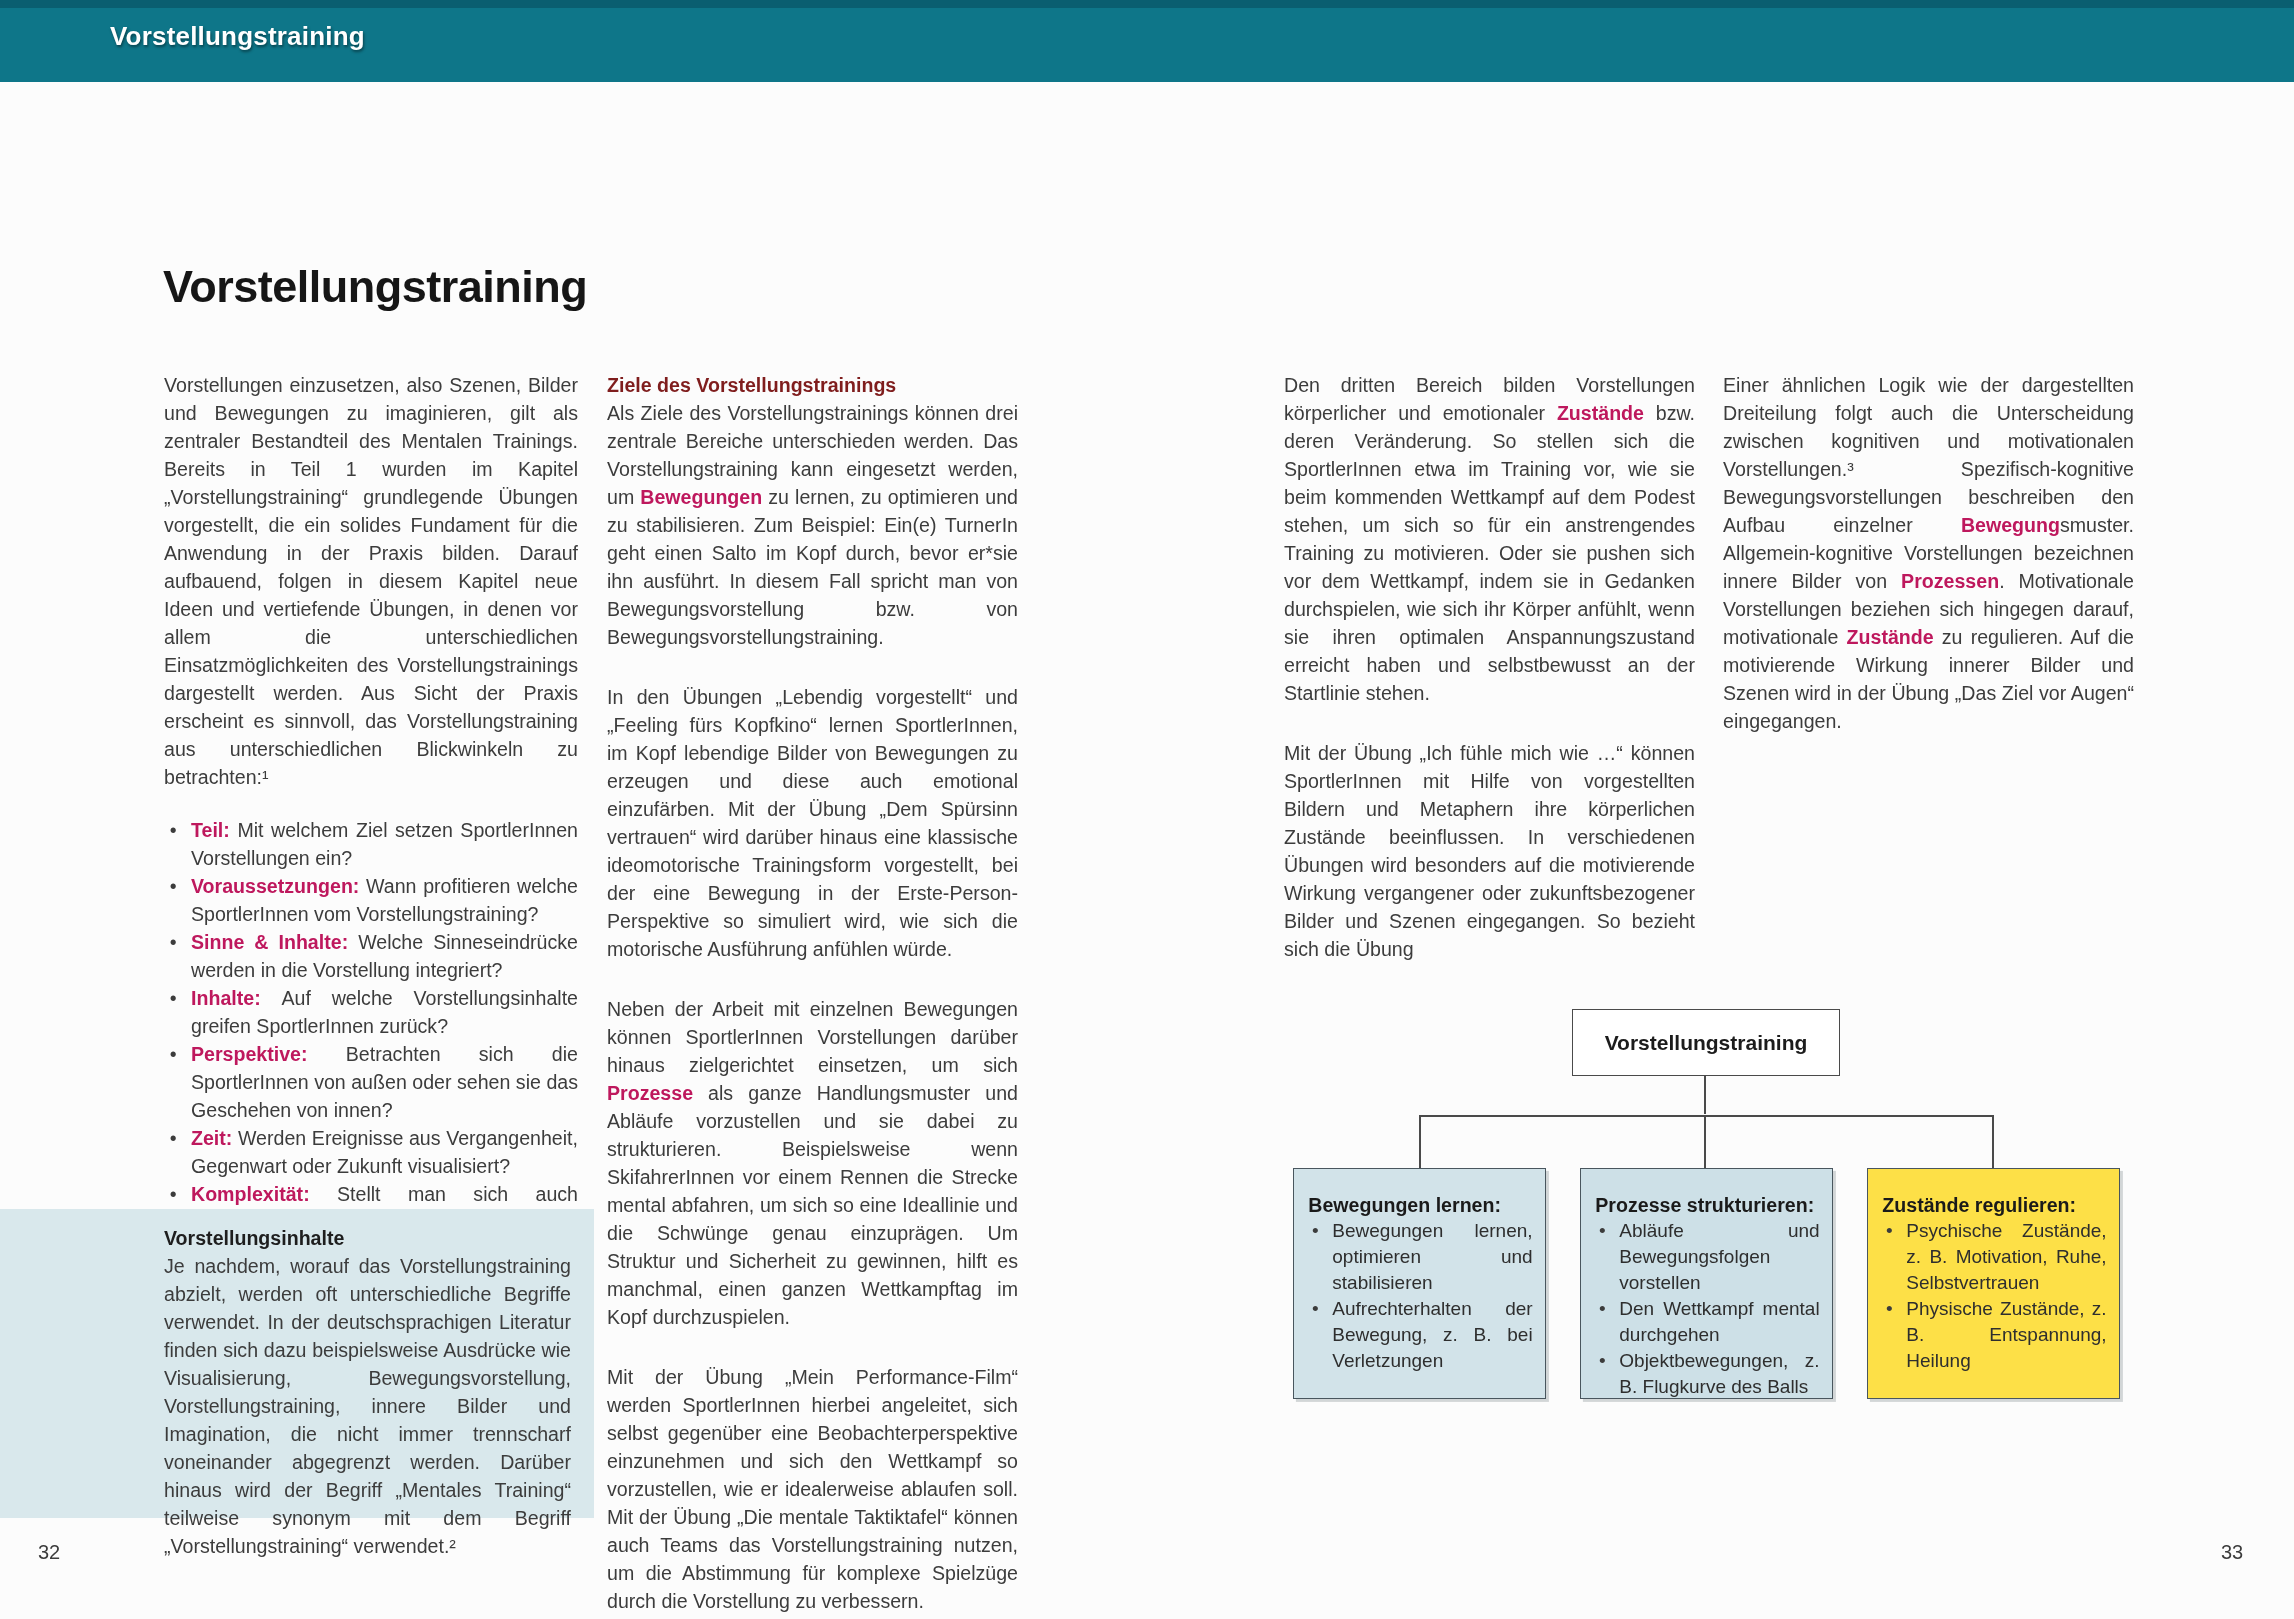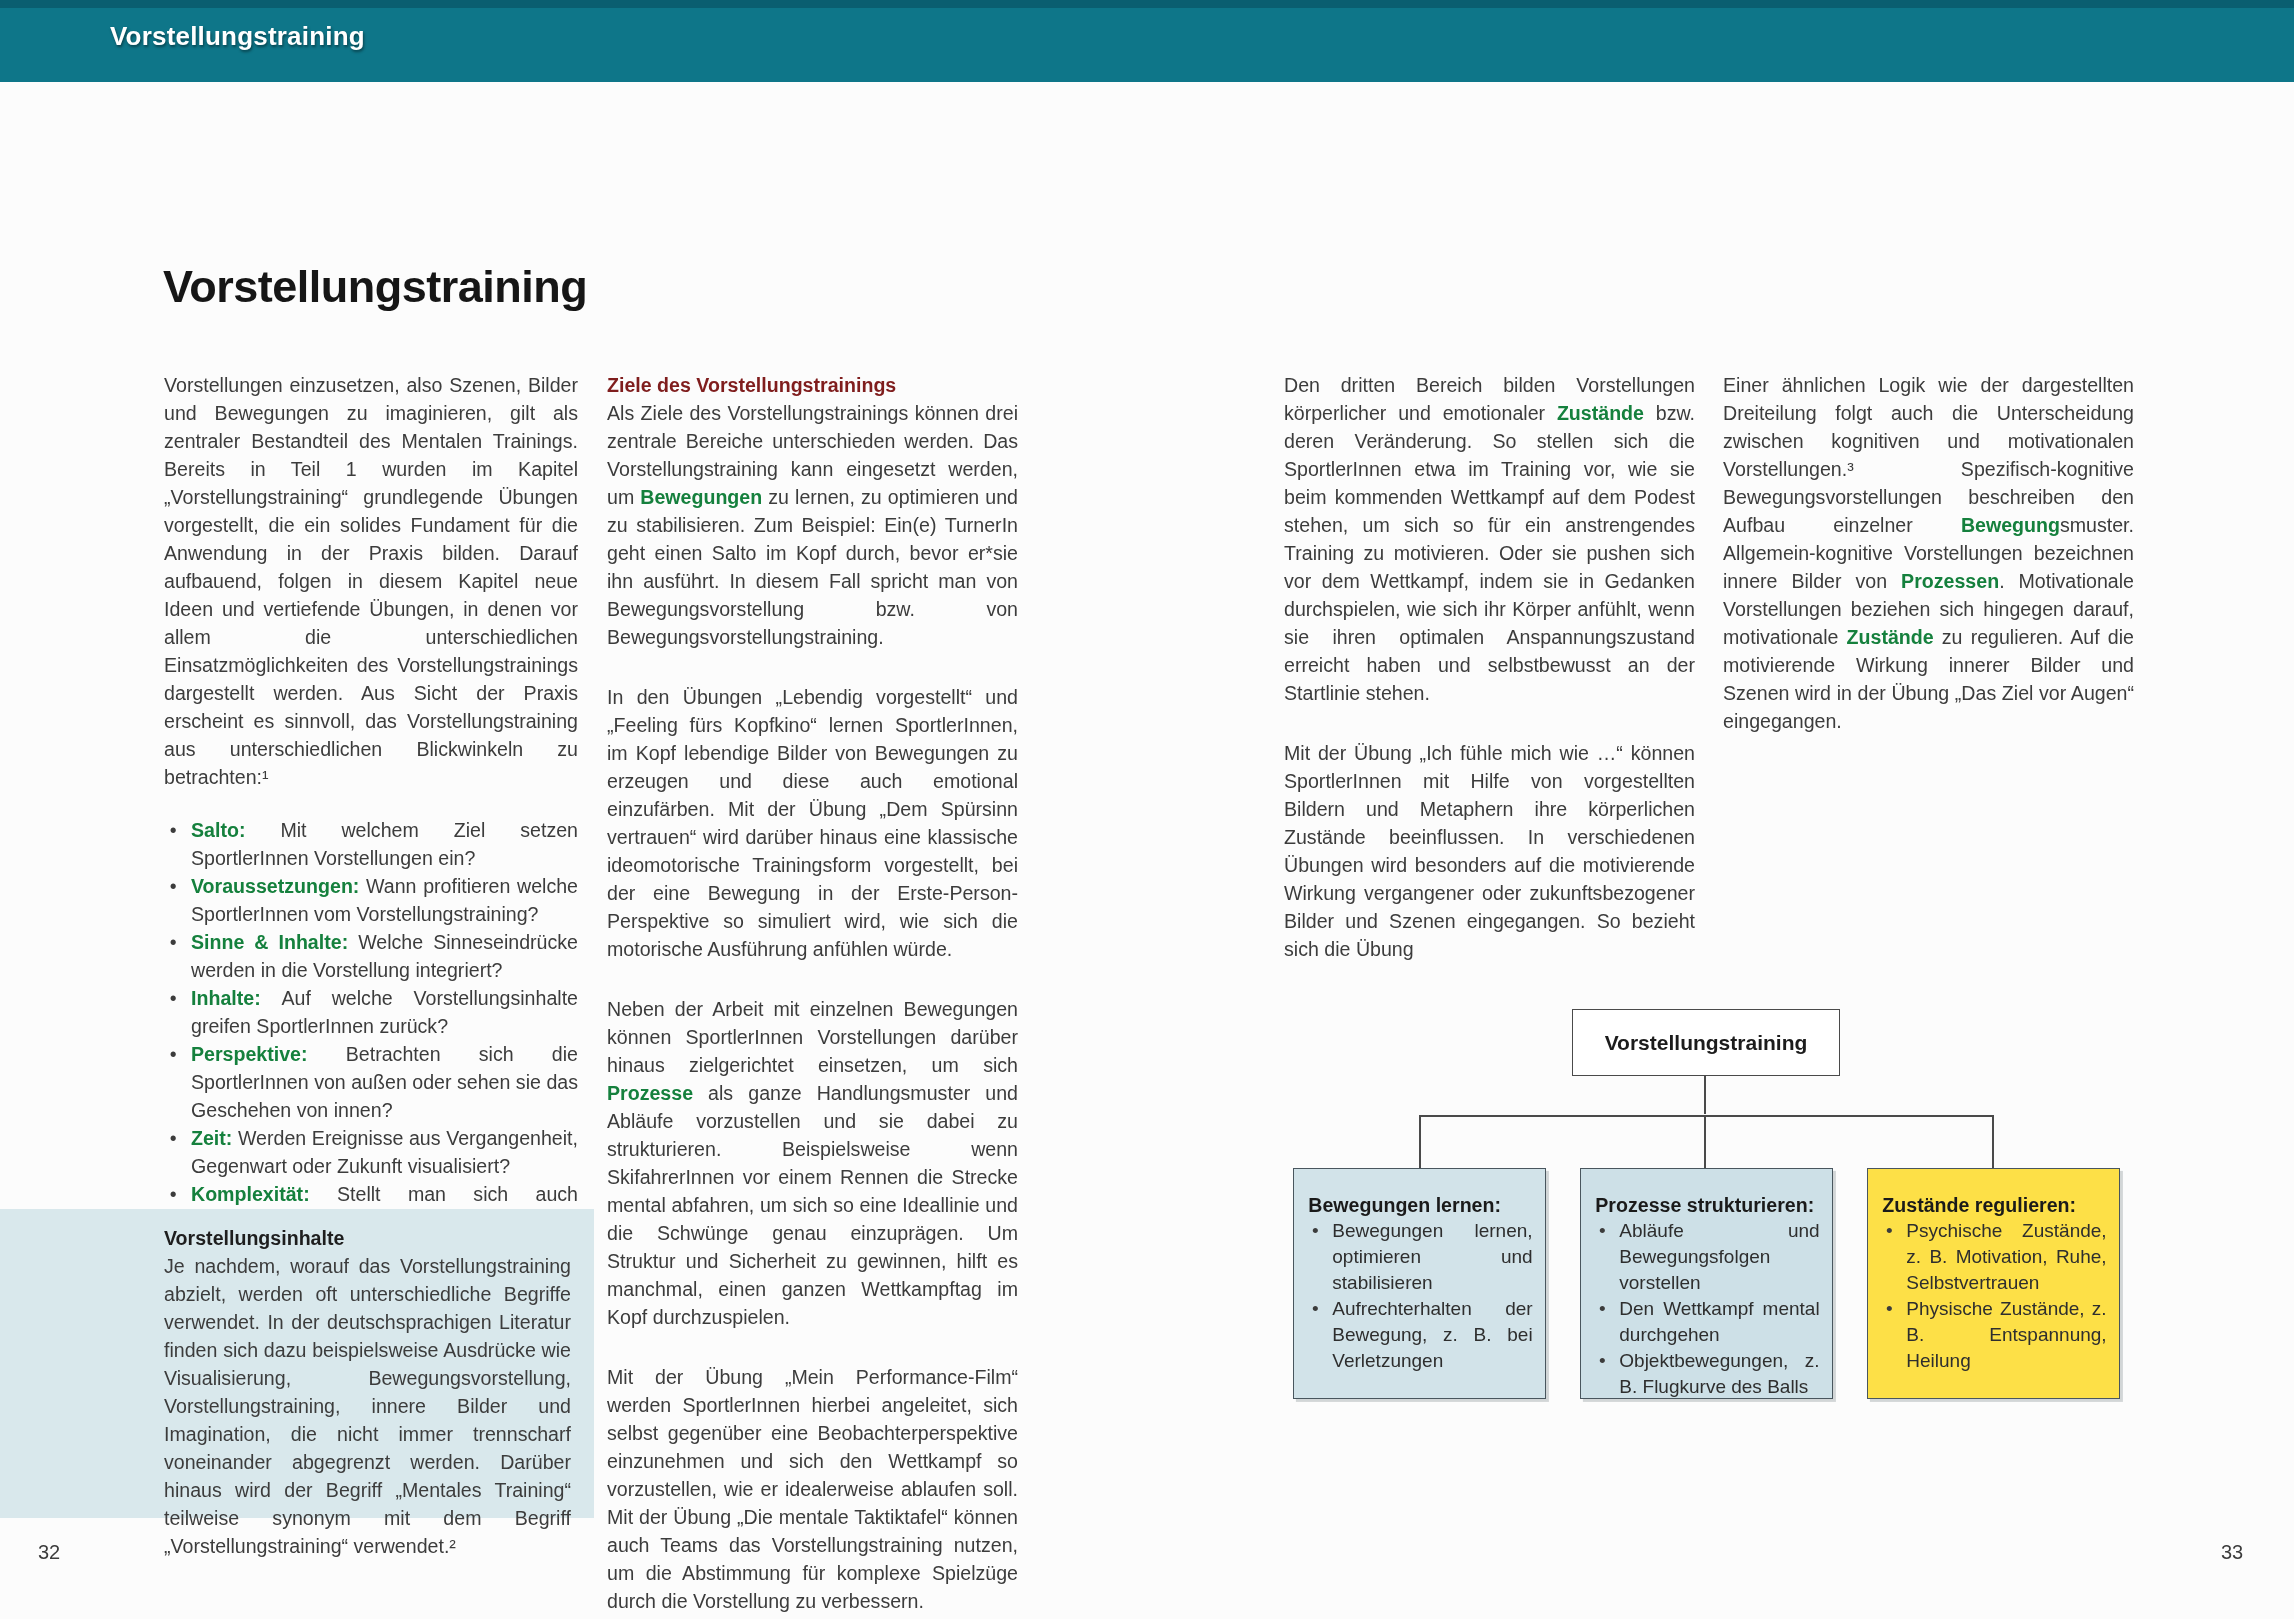--- a/index.html
+++ b/index.html
@@ -29,21 +29,21 @@
   .col{
     position:absolute; top:371px; width:411px;
     font-size:19.6px; line-height:28px; color:#3c3c3c;
     text-align:justify; hyphens:auto; -webkit-hyphens:auto;
   }
   .col1{left:164px; width:414px;}
   .col2{left:607px;}
   .col3{left:1284px;}
   .col4{left:1723px;}
   .para+.para{margin-top:32px;}
-  .b{font-weight:bold; color:#15803d;}
+  .b{font-weight:bold; color:#be185d;}
   .colhead{font-weight:bold; color:#7f1d1d;}
   
   .blist{margin-top:25px;}
   .bullet-item{position:relative; padding-left:27px; text-align:justify;}
   .bullet-item .dot{position:absolute; left:5.7px; top:0; color:#3c3c3c;}
   
   .defbox{
     position:absolute; left:0; top:1209px; width:594px; height:309px;
     background:#d9e8ec; box-sizing:border-box;
     padding:15.3px 23px 0 164px;
@@ -98,21 +98,21 @@
     <span class="topbar-label">Vorstellungstraining</span>
   </div>
 
   <h1 class="title">Vorstellungstraining</h1>
 
   <div class="col col1">
     <div class="paras">
         <div class="para"><span>Vorstellungen einzusetzen, also Szenen, Bilder und Bewegungen zu imaginieren, gilt als zentraler Bestandteil des Mentalen Trainings. Bereits in Teil 1 wurden im Kapitel „Vorstellungstraining“ grundlegende Übungen vorgestellt, die ein solides Fundament für die Anwendung in der Praxis bilden. Darauf aufbauend, folgen in diesem Kapitel neue Ideen und vertiefende Übungen, in denen vor allem die unterschiedlichen Einsatzmöglichkeiten des Vorstellungstrainings dargestellt werden. Aus Sicht der Praxis erscheint es sinnvoll, das Vorstellungstraining aus unterschiedlichen Blickwinkeln zu betrachten:¹</span></div>
       </div>
     <div class="blist">
-        <div class="bullet-item"><span class="dot">•</span><span class="b">Salto: </span>Mit welchem Ziel setzen SportlerInnen Vorstellungen ein?</div>
+        <div class="bullet-item"><span class="dot">•</span><span class="b">Teil: </span>Mit welchem Ziel setzen SportlerInnen Vorstellungen ein?</div>
         <div class="bullet-item"><span class="dot">•</span><span class="b">Voraussetzungen: </span>Wann profitieren welche SportlerInnen vom Vorstellungstraining?</div>
         <div class="bullet-item"><span class="dot">•</span><span class="b">Sinne &amp; Inhalte: </span>Welche Sinneseindrücke werden in die Vorstellung integriert?</div>
         <div class="bullet-item"><span class="dot">•</span><span class="b">Inhalte: </span>Auf welche Vorstellungsinhalte greifen SportlerInnen zurück?</div>
         <div class="bullet-item"><span class="dot">•</span><span class="b">Perspektive: </span>Betrachten sich die SportlerInnen von außen oder sehen sie das Geschehen von innen?</div>
         <div class="bullet-item"><span class="dot">•</span><span class="b">Zeit: </span>Werden Ereignisse aus Vergangenheit, Gegenwart oder Zukunft visualisiert?</div>
         <div class="bullet-item"><span class="dot">•</span><span class="b">Komplexität: </span>Stellt man sich auch GegnerInnen und taktische Manöver vor?</div>
       </div>
   </div>
 
   <div class="col col2">

